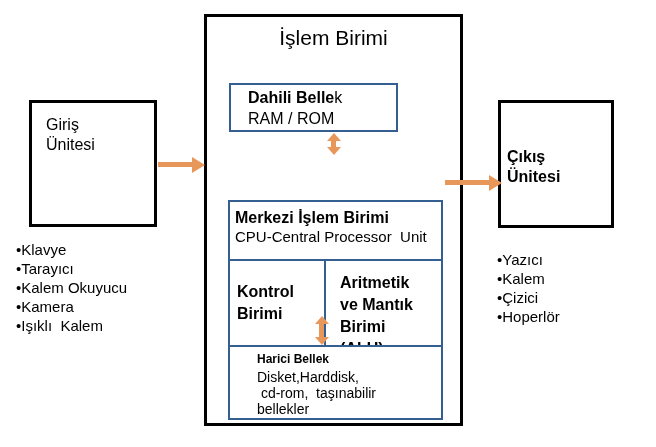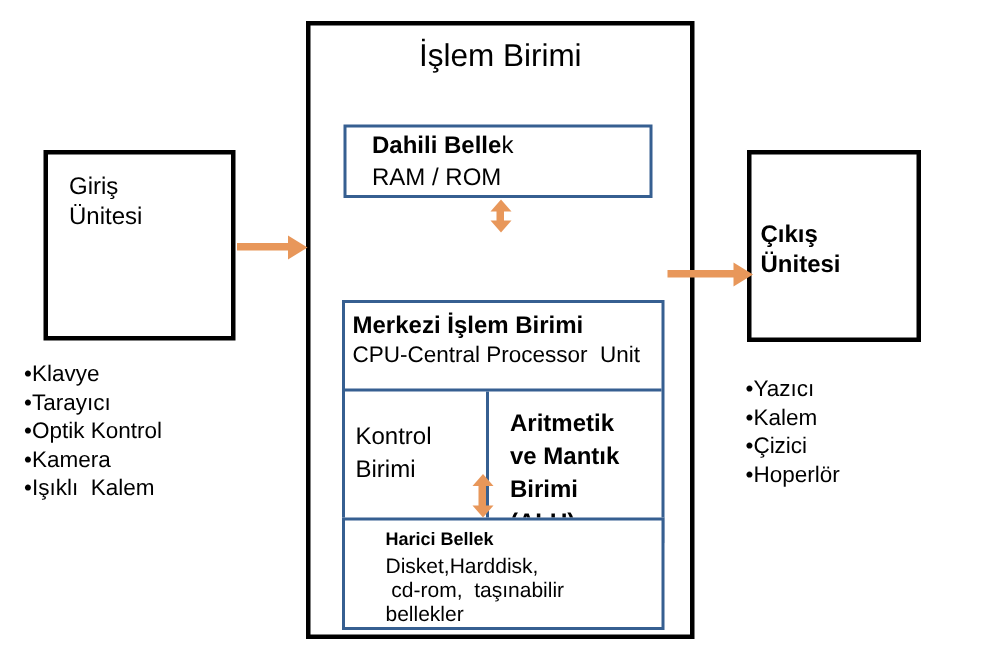--- a/index.html
+++ b/index.html
@@ -10,29 +10,29 @@
   .abs{position:absolute;}
   .pre{white-space:pre-wrap;}
   .b{font-weight:700;}
 
   
   .outer-box{left:204px;top:14px;width:259px;height:412px;border:3px solid #000;box-sizing:border-box;}
   .main-title{left:204px;top:26px;width:259px;text-align:center;font-size:21px;font-weight:400;}
 
   
   .box-blue{border:2px solid #365F91;box-sizing:border-box;background:#fff;}
-  .dahili{left:229px;top:83px;width:206px;height:49px;padding:2px 0 0 17px;}
+  .dahili{left:229px;top:83px;width:169px;height:49px;padding:2px 0 0 17px;}
   .t16{font-size:16px;line-height:21px;}
   .cpu{left:228px;top:154px;width:215px;height:162px;display:flex;flex-direction:column;margin-top:46px;}
   .cpu-header{height:63px;box-sizing:border-box;padding:6px 0 0 5px;border-bottom:2px solid #365F91;}
   .cpu-title{font-size:16px;line-height:20px;font-weight:700;}
   .cpu-sub{font-size:15px;line-height:18px;}
   .cpu-cells{flex:1;display:flex;}
   .cell-left{width:96px;box-sizing:border-box;border-right:2px solid #14532d;
-             padding:20px 0 0 7px;font-size:16px;line-height:22px;font-weight:400;}
+             padding:20px 0 0 7px;font-size:16px;line-height:22px;font-weight:700;}
   .cell-right{flex:1;padding:11px 0 0 14px;font-size:16px;line-height:22px;font-weight:700;}
   .harici{left:228px;top:345px;width:215px;height:75px;padding:2px 0 0 27px;}
   .harici-title{font-size:12px;line-height:20px;font-weight:700;}
   .t14{font-size:14px;line-height:16px;}
 
   
   .box-black{border:3px solid #000;box-sizing:border-box;background:#fff;}
   .giris{left:29px;top:100px;width:128px;height:127px;padding:12px 0 0 14px;
          font-size:16px;line-height:20px;font-weight:400;}
   .cikis{left:498px;top:100px;width:116px;height:128px;padding:44px 0 0 6px;
@@ -95,21 +95,21 @@
 
   <div class="abs box-black giris pre">Giriş
 Ünitesi</div>
 
   <div class="abs box-black cikis pre">Çıkış
 Ünitesi</div>
 
   <div class="abs list list-in">
     <div class="pre">•Klavye</div>
     <div class="pre">•Tarayıcı</div>
-    <div class="pre">•Optik Kontrol</div>
+    <div class="pre">•Kalem Okuyucu</div>
     <div class="pre">•Kamera</div>
     <div class="pre">•Işıklı  Kalem</div>
   </div>
 
   <div class="abs list list-out">
     <div class="pre">•Yazıcı</div>
     <div class="pre">•Kalem</div>
     <div class="pre">•Çizici</div>
     <div class="pre">•Hoperlör</div>
   </div>

